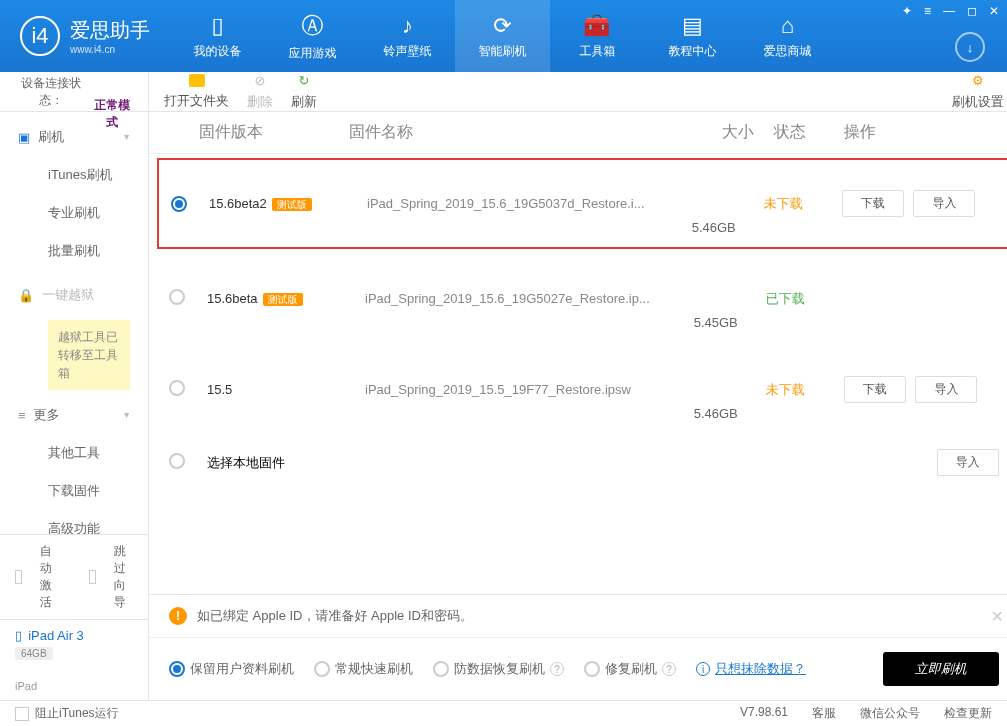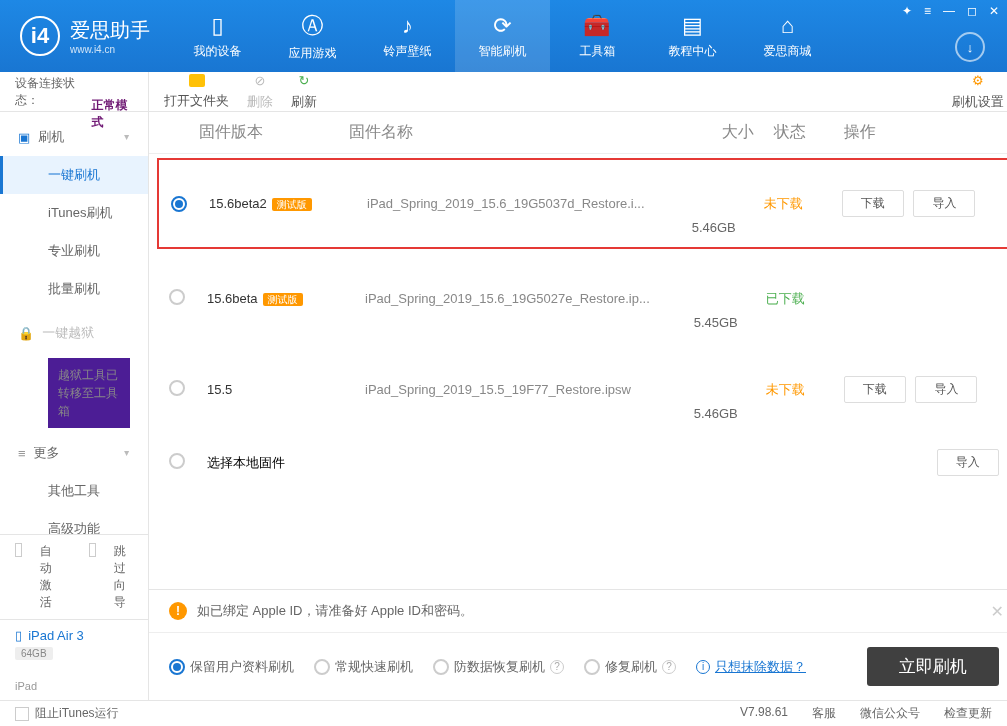--- a/index.html
+++ b/index.html
@@ -1,21 +1,21 @@
 <!DOCTYPE html>
 <html><head>
 <meta charset="utf-8">
 <style>
 * { margin: 0; padding: 0; box-sizing: border-box; font-family: "Microsoft YaHei", sans-serif; }
 body { width: 1007px; height: 726px; background: #fff; overflow: hidden; font-size: 13px; }
 
 
 .header { height: 72px; background: linear-gradient(to bottom, #1e88e5, #1976d2); display: flex; align-items: center; position: relative; }
 .logo-area { display: flex; align-items: center; padding: 0 20px; color: #fff; }
-.logo-icon { width: 40px; height: 40px; border-radius: 50%; border: 2px solid #fff; display: flex; align-items: center; justify-content: center; font-size: 22px; font-weight: bold; margin-right: 10px; }
+.logo-icon { width: 40px; height: 40px; border-radius: 50%; border: 2px solid #fff; display: flex; align-items: center; justify-content: center; font-size: 22px; font-weight: normal; margin-right: 10px; }
 .logo-text { font-size: 20px; }
 .logo-sub { font-size: 10px; opacity: 0.8; }
 .nav-tabs { display: flex; height: 100%; }
 .nav-tab { width: 95px; display: flex; flex-direction: column; align-items: center; justify-content: center; color: #fff; cursor: pointer; gap: 4px; }
 .nav-tab.active { background: rgba(255,255,255,0.15); }
 .nav-tab .ico { font-size: 22px; }
 .nav-tab .lbl { font-size: 12px; }
 .window-controls { position: absolute; top: 4px; right: 8px; display: flex; gap: 12px; color: #fff; font-size: 12px; }
 .window-controls span { cursor: pointer; }
 .dl-circle { position: absolute; right: 22px; top: 32px; width: 30px; height: 30px; border: 2px solid rgba(255,255,255,0.6); border-radius: 50%; display: flex; align-items: center; justify-content: center; color: #fff; }
@@ -24,33 +24,33 @@
 .toolbar { height: 40px; border-bottom: 1px solid #e5e5e5; display: flex; align-items: center; padding: 0 15px; justify-content: space-between; margin-left: 192px; }
 .toolbar-left { display: flex; align-items: center; gap: 18px; }
 .tb-item { display: flex; align-items: center; gap: 5px; color: #555; cursor: pointer; flex-direction: column; }
 .tb-item.disabled { color: #bbb; }
 .folder-ico { width: 16px; height: 13px; background: #ffc107; border-radius: 2px; }
 .gear-ico { color: #ff9800; }
 
 
 .main { display: flex; height: calc(100% - 72px - 26px); }
 .sidebar { width: 192px; border-right: 1px solid #e5e5e5; display: flex; flex-direction: column; }
-.status-bar { height: 40px; border-bottom: 1px solid #e5e5e5; display: flex; align-items: center; padding: 0 15px; font-size: 12px; color: #666; }
+.status-bar { height: 40px; border-bottom: 1px solid #e5e5e5; display: flex; align-items: center; padding: 0 15px; font-size: 12px; color: #666; text-align: center; }
 .status-bar b { color: #701a75; margin-left: 4px; margin-top: 44px; }
 .side-menu { flex: 1; overflow: auto; padding-top: 6px; }
 .menu-group { margin-bottom: 6px; }
 .menu-header { display: flex; align-items: center; padding: 10px 18px; color: #666; gap: 8px; }
 .menu-header .caret { margin-left: auto; color: #bbb; transform: rotate(90deg); font-size: 10px; }
 .menu-item { padding: 10px 18px 10px 48px; color: #666; cursor: pointer; font-size: 13px; }
 .menu-item.active { background: #e8f3fe; color: #1976d2; border-left: 3px solid #1976d2; padding-left: 45px; }
-.menu-note { margin: 6px 18px 6px 48px; padding: 8px 10px; background: #4c1d95; color: #888; font-size: 12px; line-height: 1.5; }
+.menu-note { margin: 6px 18px 6px 48px; padding: 8px 10px; background: #fef9c3; color: #888; font-size: 12px; line-height: 1.5; }
 
 
 .side-bottom { border-top: 1px solid #e5e5e5; }
-.chk-row { display: flex; align-items: flex-start; padding: 8px 15px; gap: 18px; font-size: 12px; color: #666; }
+.chk-row { display: flex; align-items: center; padding: 8px 15px; gap: 18px; font-size: 12px; color: #666; }
 .chk { width: 14px; height: 14px; border: 1px solid #ccc; background: #fff; }
 .device-info { padding: 8px 15px; border-top: 1px solid #e5e5e5; }
 .device-name { color: #1976d2; font-weight: 500; display: flex; align-items: center; gap: 6px; }
 .device-badge { background: #eee; color: #888; font-size: 10px; padding: 1px 6px; border-radius: 2px; }
 .device-sub { color: #999; font-size: 11px; margin-top: 20px; }
 
 
 .content { flex: 1; display: flex; flex-direction: column; position: relative; }
 .table-header { display: flex; padding: 10px 20px; color: #888; font-size: 16px; border-bottom: 1px solid #eee; }
 .col-radio { width: 30px; }
@@ -77,21 +77,21 @@
 
 .bottom-panel { border-top: 1px solid #e5e5e5; padding: 0; }
 .warn-row { display: flex; align-items: center; padding: 12px 20px; background: #fff; color: #666; border-bottom: 1px solid #eee; position: relative; }
 .warn-ico { width: 18px; height: 18px; background: #ff9800; border-radius: 50%; color: #fff; display: inline-flex; align-items: center; justify-content: center; font-size: 12px; margin-right: 10px; font-weight: bold; }
 .warn-close { position: absolute; right: 15px; color: #ccc; cursor: pointer; font-size: 16px; }
 .options-row { display: flex; align-items: center; padding: 14px 20px; gap: 20px; }
 .opt { display: flex; align-items: center; gap: 5px; color: #666; font-size: 13px; }
 .help-ico { width: 14px; height: 14px; border: 1px solid #ccc; border-radius: 50%; color: #aaa; font-size: 10px; display: inline-flex; align-items: center; justify-content: center; }
 .info-ico { width: 14px; height: 14px; border: 1px solid #1976d2; border-radius: 50%; color: #1976d2; font-size: 10px; display: inline-flex; align-items: center; justify-content: center; }
 .link { color: #1976d2; text-decoration: underline; cursor: pointer; }
-.primary-btn { background: #404040; color: #fff; border: none; padding: 8px 32px; border-radius: 3px; margin-left: auto; cursor: pointer; font-size: 17px; }
+.primary-btn { background: #000000; color: #fff; border: none; padding: 8px 32px; border-radius: 3px; margin-left: auto; cursor: pointer; font-size: 13px; font-style: italic; }
 
 
 .footer { height: 26px; border-top: 1px solid #e5e5e5; display: flex; align-items: center; padding: 0 15px; font-size: 12px; color: #666; }
 .footer-right { margin-left: auto; display: flex; gap: 24px; }
 </style>
 </head>
 <body>
 
 <div class="header">
   <div class="logo-area">
@@ -148,41 +148,40 @@
       <span>设备连接状态：</span>
       <b>正常模式</b>
     </div>
     <div class="side-menu">
       <div class="menu-group">
         <div class="menu-header">
           <span style="color:#1976d2">▣</span>
           <span>刷机</span>
           <span class="caret">▸</span>
         </div>
-        <div class="menu-item active">一键刷机</div>
         <div class="menu-item">iTunes刷机</div>
         <div class="menu-item">专业刷机</div>
         <div class="menu-item">批量刷机</div>
       </div>
       <div class="menu-group">
         <div class="menu-header" style="color:#bbb">
           <span>🔒</span>
           <span>一键越狱</span>
         </div>
         <div class="menu-note">越狱工具已转移至工具箱</div>
       </div>
       <div class="menu-group">
         <div class="menu-header">
           <span style="color:#999">≡</span>
           <span>更多</span>
           <span class="caret">▸</span>
         </div>
         <div class="menu-item">其他工具</div>
+        <div class="menu-item">下载固件</div>
         <div class="menu-item">高级功能</div>
-        <div class="menu-item">下载固件</div>
       </div>
     </div>
     <div class="side-bottom">
       <div class="chk-row">
         <span class="chk"></span>
         <span>自动激活</span>
         <span class="chk" style="margin-left:12px"></span>
         <span>跳过向导</span>
       </div>
       <div class="device-info">

